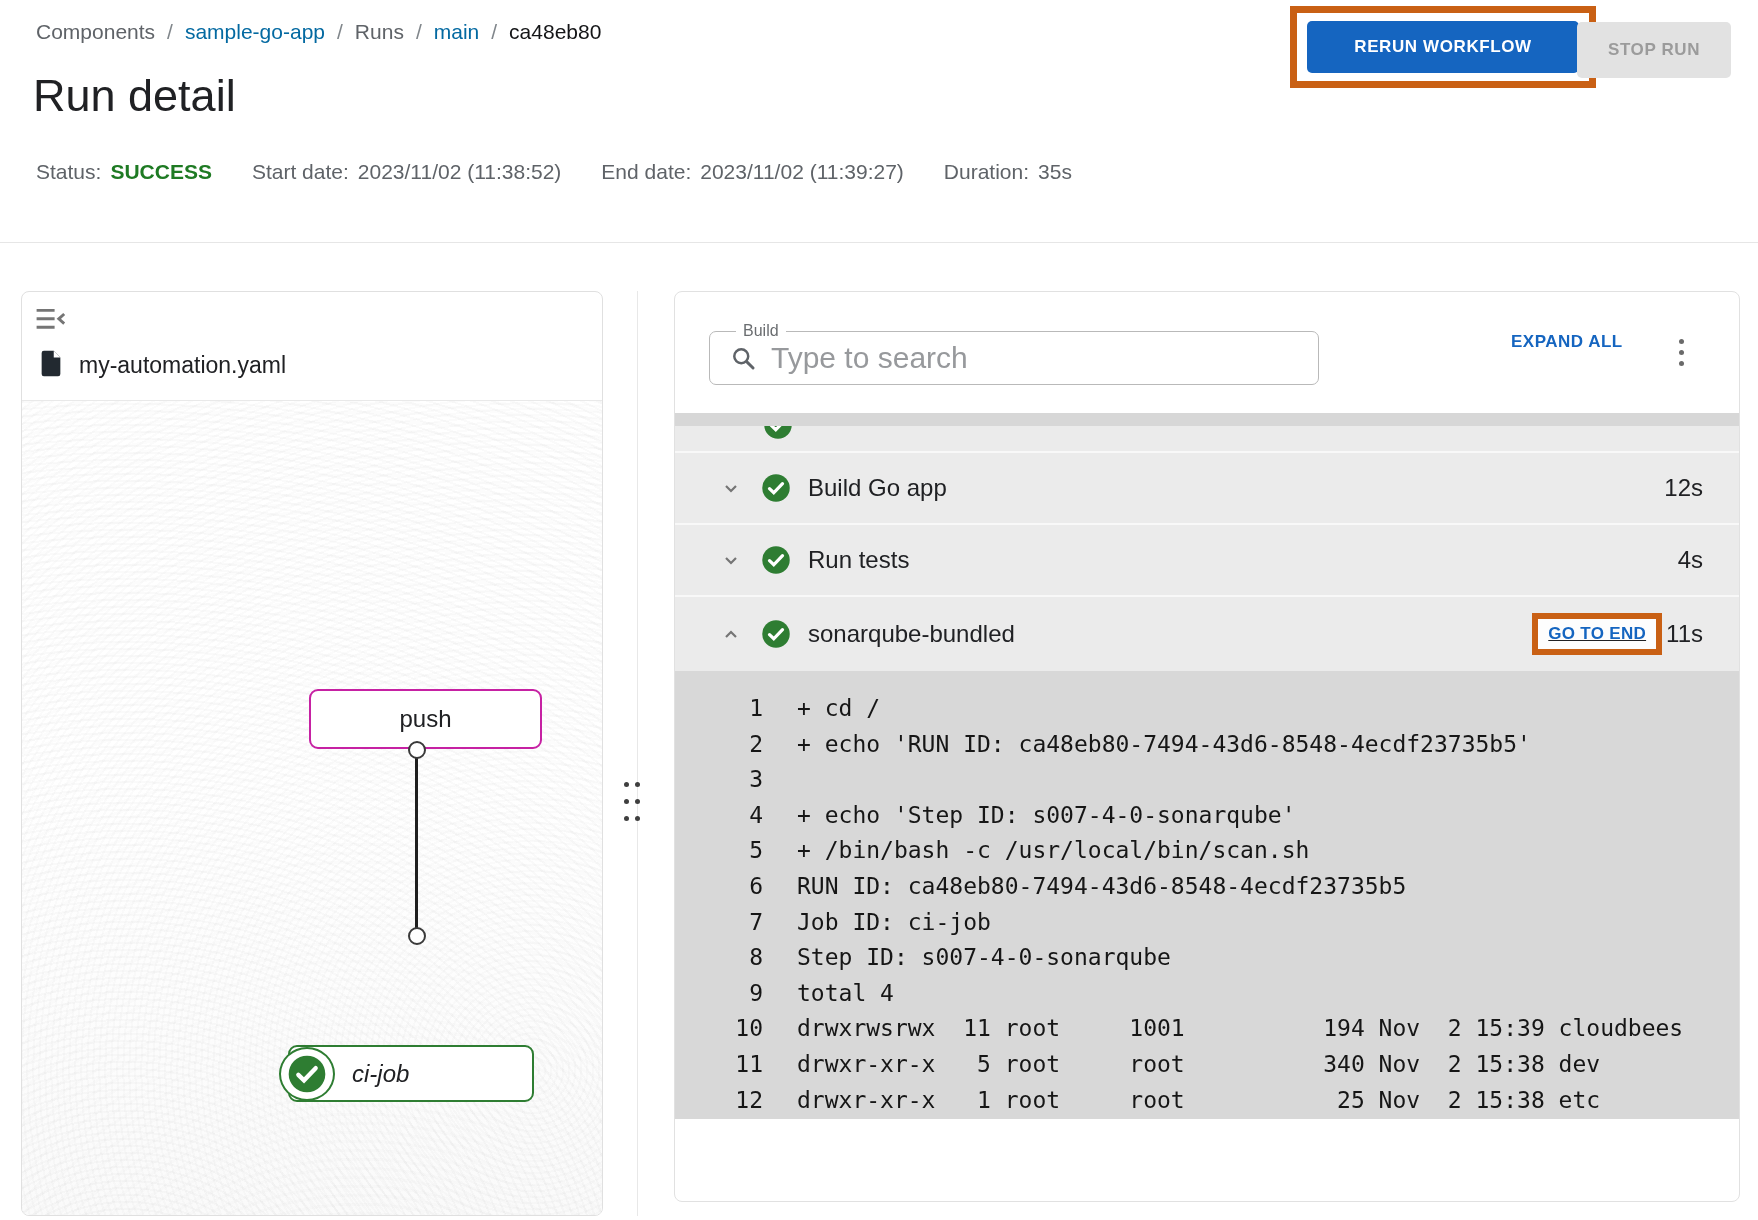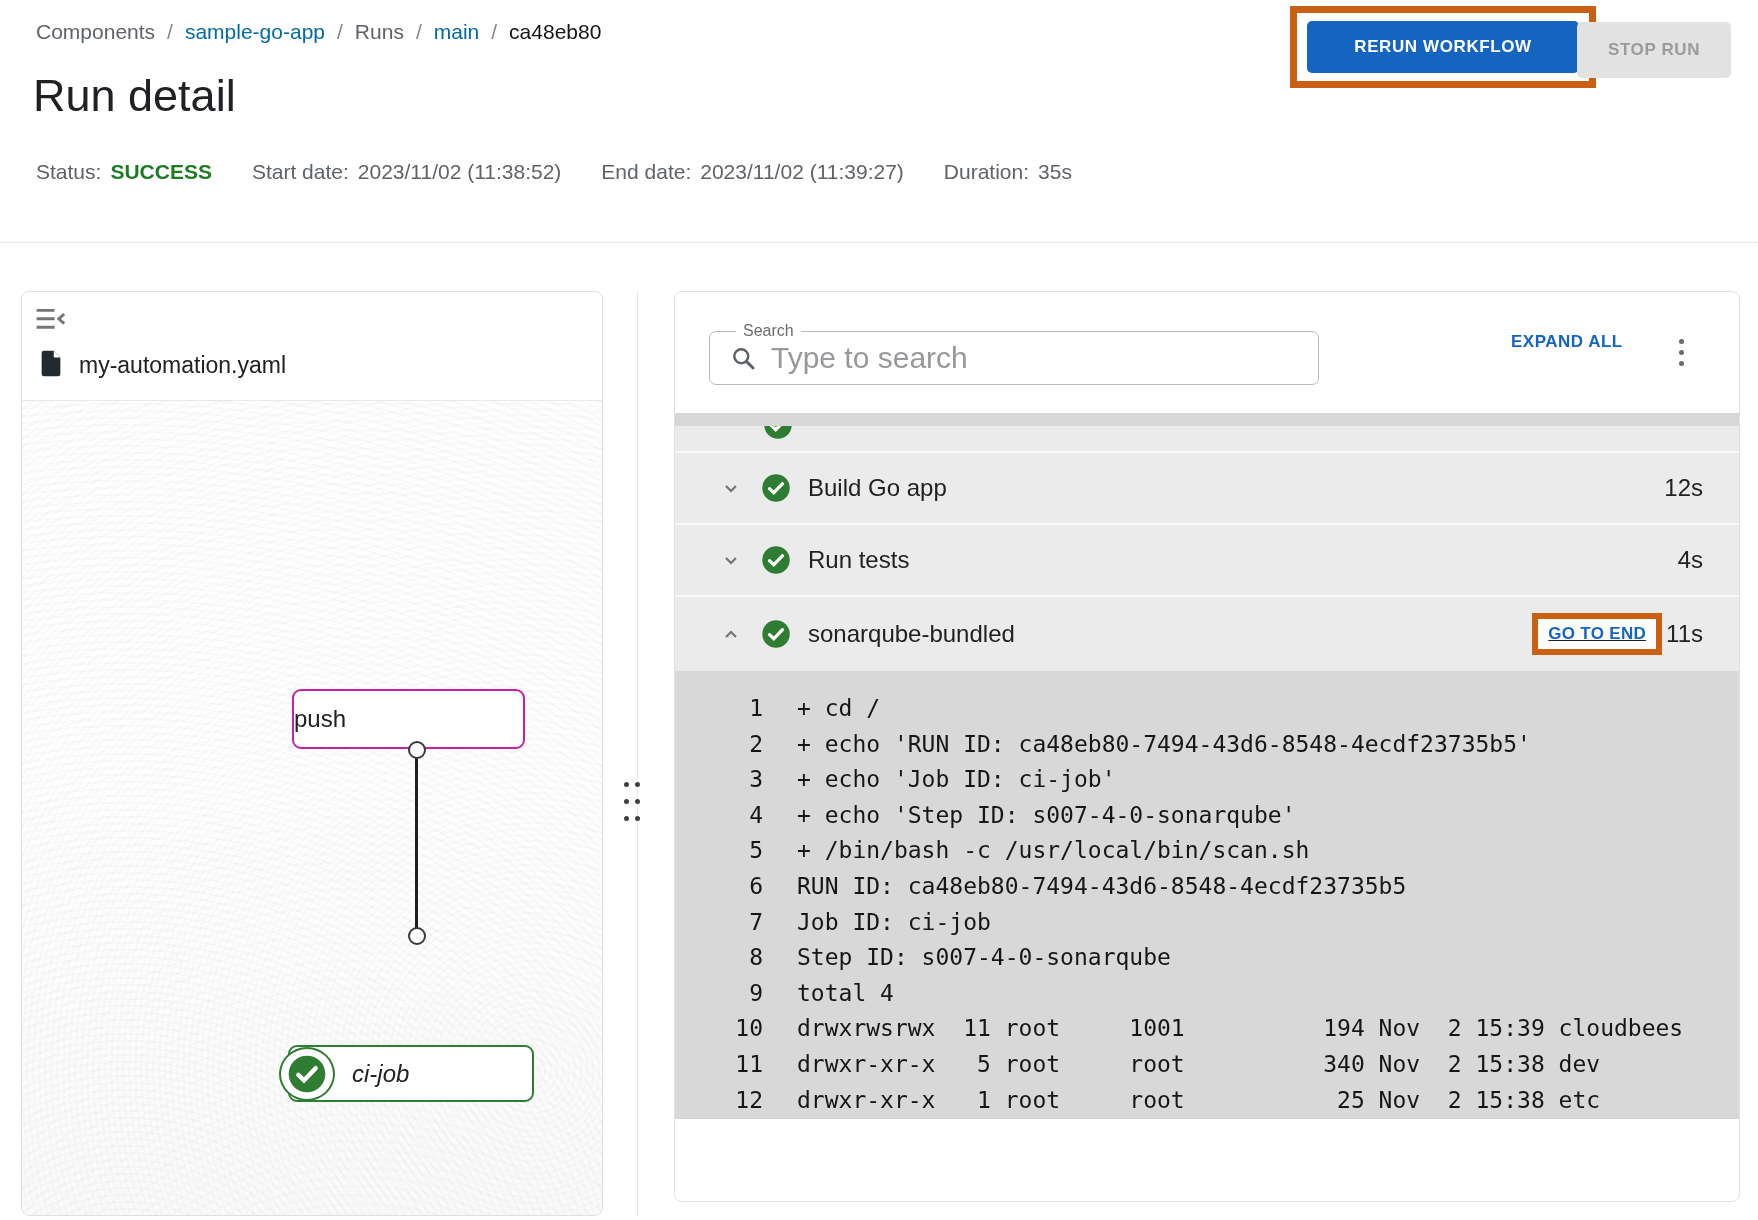--- a/index.html
+++ b/index.html
@@ -38,21 +38,21 @@
   .left-card-divider { position:absolute; left:0; top:108px; width:100%; height:1px; background:#e9e9e9; }
   .diagram { position:absolute; left:0; top:109px; width:100%; height:816px;
     background:
       repeating-radial-gradient(circle at 18% 118%, rgba(0,0,0,0.018) 0 2px, transparent 2px 7px),
       repeating-radial-gradient(circle at 88% 82%, rgba(0,0,0,0.014) 0 2px, transparent 2px 6px),
       repeating-radial-gradient(circle at 58% 135%, rgba(0,0,0,0.012) 0 3px, transparent 3px 9px),
       linear-gradient(180deg, #ffffff 0 45%, #fdfdfd 70%, #fafafa 100%);
   }
   .node { position:absolute; background:#fff; border-radius:9px; display:flex; align-items:center;
           font-size:24px; color:#202124; cursor:pointer; }
-  .node-push { left:270px; top:288px; width:233px; height:60px; border:2.5px solid #c621a3; }
+  .node-push { left:287px; top:288px; width:233px; height:60px; border:2.5px solid #c621a3; justify-content:center; }
   .node-ci   { left:266px; top:644px; width:246px; height:57px; border:2.5px solid #2e7d32; padding-left:62px;font-style:italic; }
   .edge-line { position:absolute; left:393px; top:349px; width:3px; height:186px; background:#1f1f1f; }
   .edge-dot { position:absolute; width:18px; height:18px; border-radius:50%; background:#fff; border:2px solid #3a3a3a; }
   .edge-dot.top { left:386px; top:340px; }
   .edge-dot.bot { left:386px; top:526px; }
   .ci-badge { position:absolute; left:-11px; top:0px; width:56px; height:54px; background:#fff;
               border:2.5px solid #2e7d32; border-radius:50%; display:flex; align-items:center; justify-content:center; }
 
   
   .panel-resizer-line { position:absolute; left:637px; top:291px; width:1px; height:925px; background:#e8e8e8; }
@@ -185,21 +185,21 @@
       <i></i>
       <i></i>
       <i></i>
       <i></i>
       <i></i>
   </div>
 
   <section class="right-card">
 
     <div class="search-field">
-      <span class="search-label">Search</span>
+      <span class="search-label">Build</span>
       <svg viewBox="0 0 24 24" width="27" height="27">
         <circle cx="10" cy="10" r="6.2" fill="none" stroke="#5f6368" stroke-width="2.2"></circle>
         <path d="M15 15l5.5 5.5" stroke="#5f6368" stroke-width="2.6" stroke-linecap="round"></path>
       </svg>
       <input class="search-input" type="text" placeholder="Type to search" style="">
     </div>
     <span class="expand-all">EXPAND ALL</span>
     <span class="kebab">
         <i></i>
         <i></i>
@@ -274,21 +274,20 @@
         <div class="log-line">
             <span class="log-num">1</span>
             <span class="log-text">+ cd /</span>
           </div>
         <div class="log-line">
             <span class="log-num">2</span>
             <span class="log-text">+ echo 'RUN ID: ca48eb80-7494-43d6-8548-4ecdf23735b5'</span>
           </div>
         <div class="log-line">
             <span class="log-num">3</span>
-            <span class="log-text">+ echo 'Job ID: ci-job'</span>
           </div>
         <div class="log-line">
             <span class="log-num">4</span>
             <span class="log-text">+ echo 'Step ID: s007-4-0-sonarqube'</span>
           </div>
         <div class="log-line">
             <span class="log-num">5</span>
             <span class="log-text">+ /bin/bash -c /usr/local/bin/scan.sh</span>
           </div>
         <div class="log-line">

